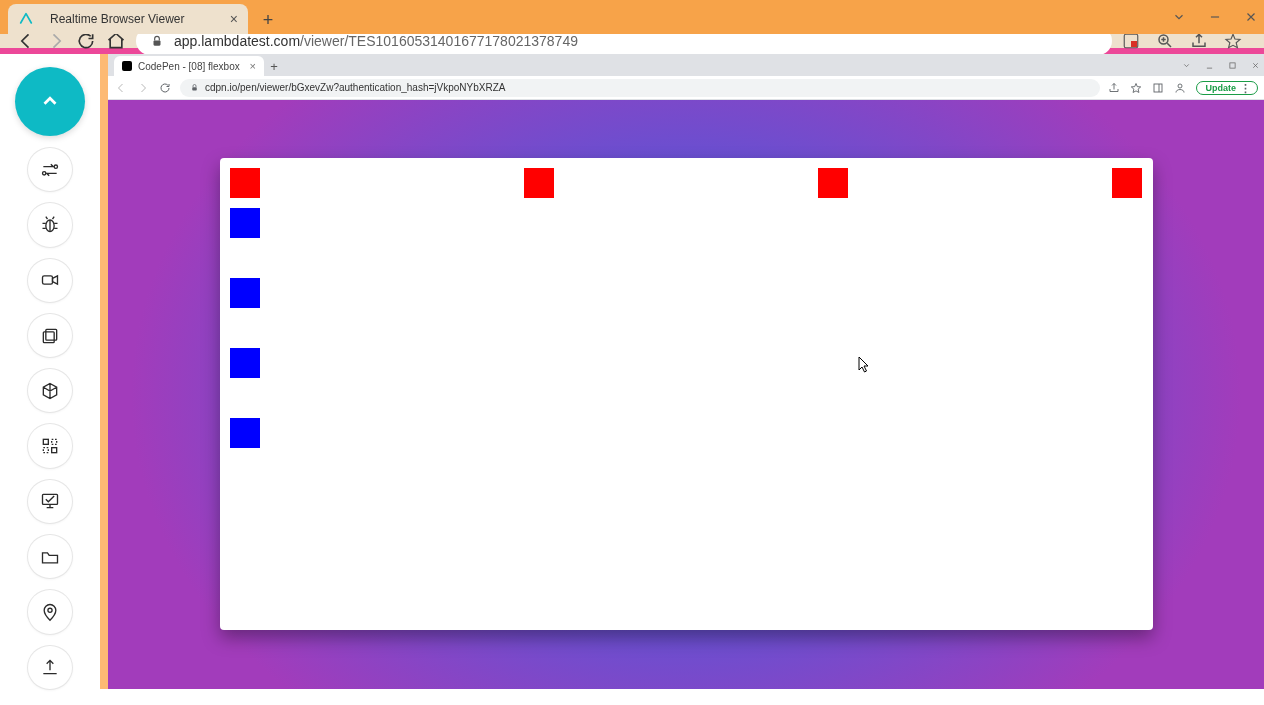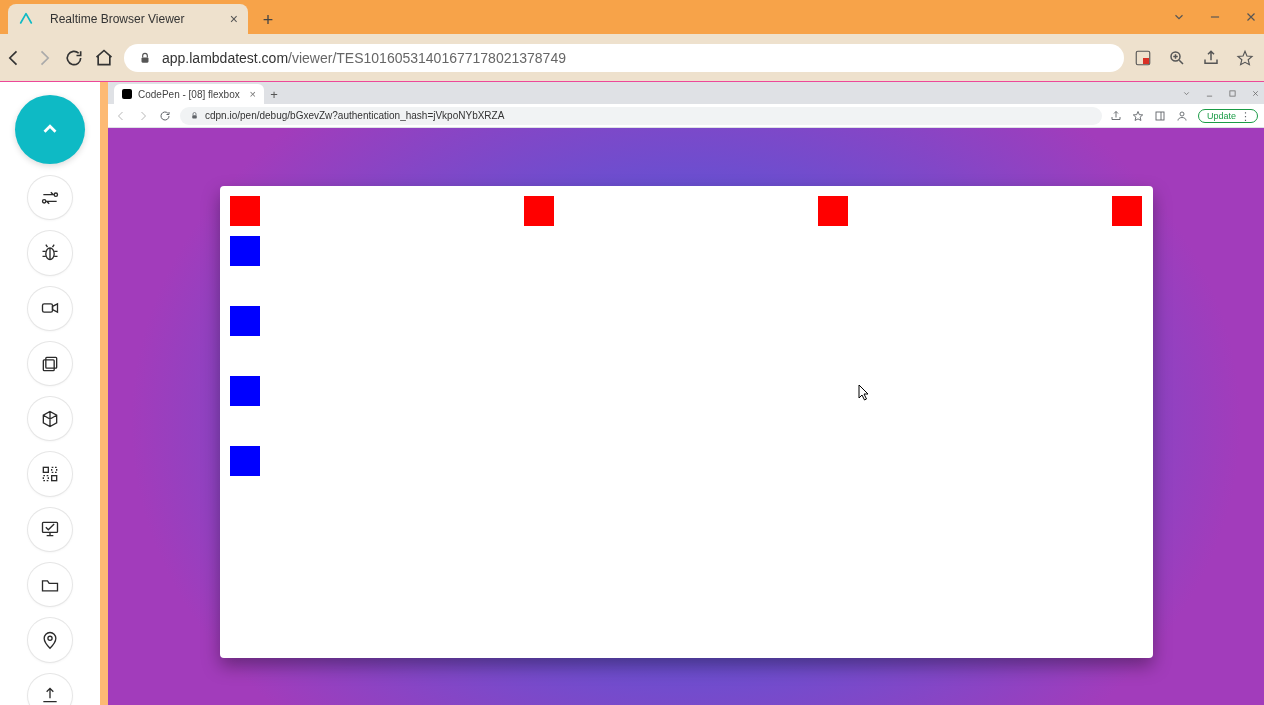--- a/index.html
+++ b/index.html
@@ -51,26 +51,26 @@
     margin-left: 6px;
   }
   .outer-window-controls {
     position: absolute; right: 6px; top: 0;
     height: 34px; display: flex; align-items: center; gap: 22px;
     color: #555;
   }
   .outer-window-controls svg { width: 14px; height: 14px; }
 
   .outer-addrbar {
-    height: 48px;
+    height: 20px;
     background: var(--outer-addr-bg);
     display: flex; align-items: center;
-    padding: 0 4px;
+    padding: 0 16px;
     gap: 10px;
-    border-bottom: 1px solid #ec4899;
+    border-bottom: 6px solid #ec4899;
   }
   .nav-icon { width: 20px; height: 20px; display:flex; align-items:center; justify-content:center; }
   .nav-icon svg { stroke: #333; fill:none; stroke-width:2; }
   .nav-icon.disabled svg { stroke: #aaa; }
   .outer-url {
     flex: 1; height: 28px;
     background: #fff;
     border-radius: 14px;
     display: flex; align-items: center;
     padding: 0 14px;
@@ -168,21 +168,21 @@
     padding:0 10px; gap:6px;
     color:#333;
   }
   .inner-url .lock{width:9px;height:9px;}
   .inner-right { display:flex; align-items:center; gap:10px; }
   .inner-right svg{ width:12px;height:12px; stroke:#5f6368; fill:none; stroke-width:1.8;}
   .update-pill {
     border:1px solid #1a9c46; color:#1a9c46;
     border-radius:10px; padding:1px 8px;
     font-size:9px;
-    display:flex; align-items:center; gap:4px;
+    display:flex; align-items:center; gap:4px;font-weight:bold;
   }
   .update-pill .dots { letter-spacing: -2px; line-height:0; font-size:11px; color:#5f6368;}
 
   
   .page {
     flex:1;
     background: radial-gradient(ellipse 60% 90% at 50% 50%, var(--gradient-blue) 0%, #6a4fd0 45%, var(--gradient-purple) 80%);
     display:flex; align-items:flex-start; justify-content:center;
     padding-top: 58px;
     position:relative;
@@ -395,21 +395,21 @@
       <span class="ico">
           <svg viewBox="0 0 24 24">
             <path d="M20 12a8 8 0 1 1-2.34-5.66M20 4v5h-5"></path>
           </svg>
         </span>
       <div class="inner-url">
         <svg class="lock" viewBox="0 0 24 24">
             <rect x="6" y="11" width="12" height="9" rx="2" fill="#5f6368"></rect>
             <path d="M8 11V8a4 4 0 0 1 8 0v3" stroke="#5f6368" stroke-width="2" fill="none"></path>
           </svg>
-        <span>cdpn.io/pen/debug/bGxevZw?authentication_hash=jVkpoNYbXRZA</span>
+        <span>cdpn.io/pen/viewer/bGxevZw?authentication_hash=jVkpoNYbXRZA</span>
       </div>
       <div class="inner-right">
         <svg viewBox="0 0 24 24">
             <path d="M12 3v12M8 7l4-4 4 4M4 14v5h16v-5"></path>
           </svg>
         <svg viewBox="0 0 24 24">
             <path d="M12 3l2.6 6.3 6.8.5-5.2 4.5 1.7 6.6L12 17.8 6.1 20.9l1.7-6.6L2.6 9.8l6.8-.5z"></path>
           </svg>
         <svg viewBox="0 0 24 24">
             <rect x="4" y="4" width="16" height="16"></rect>

